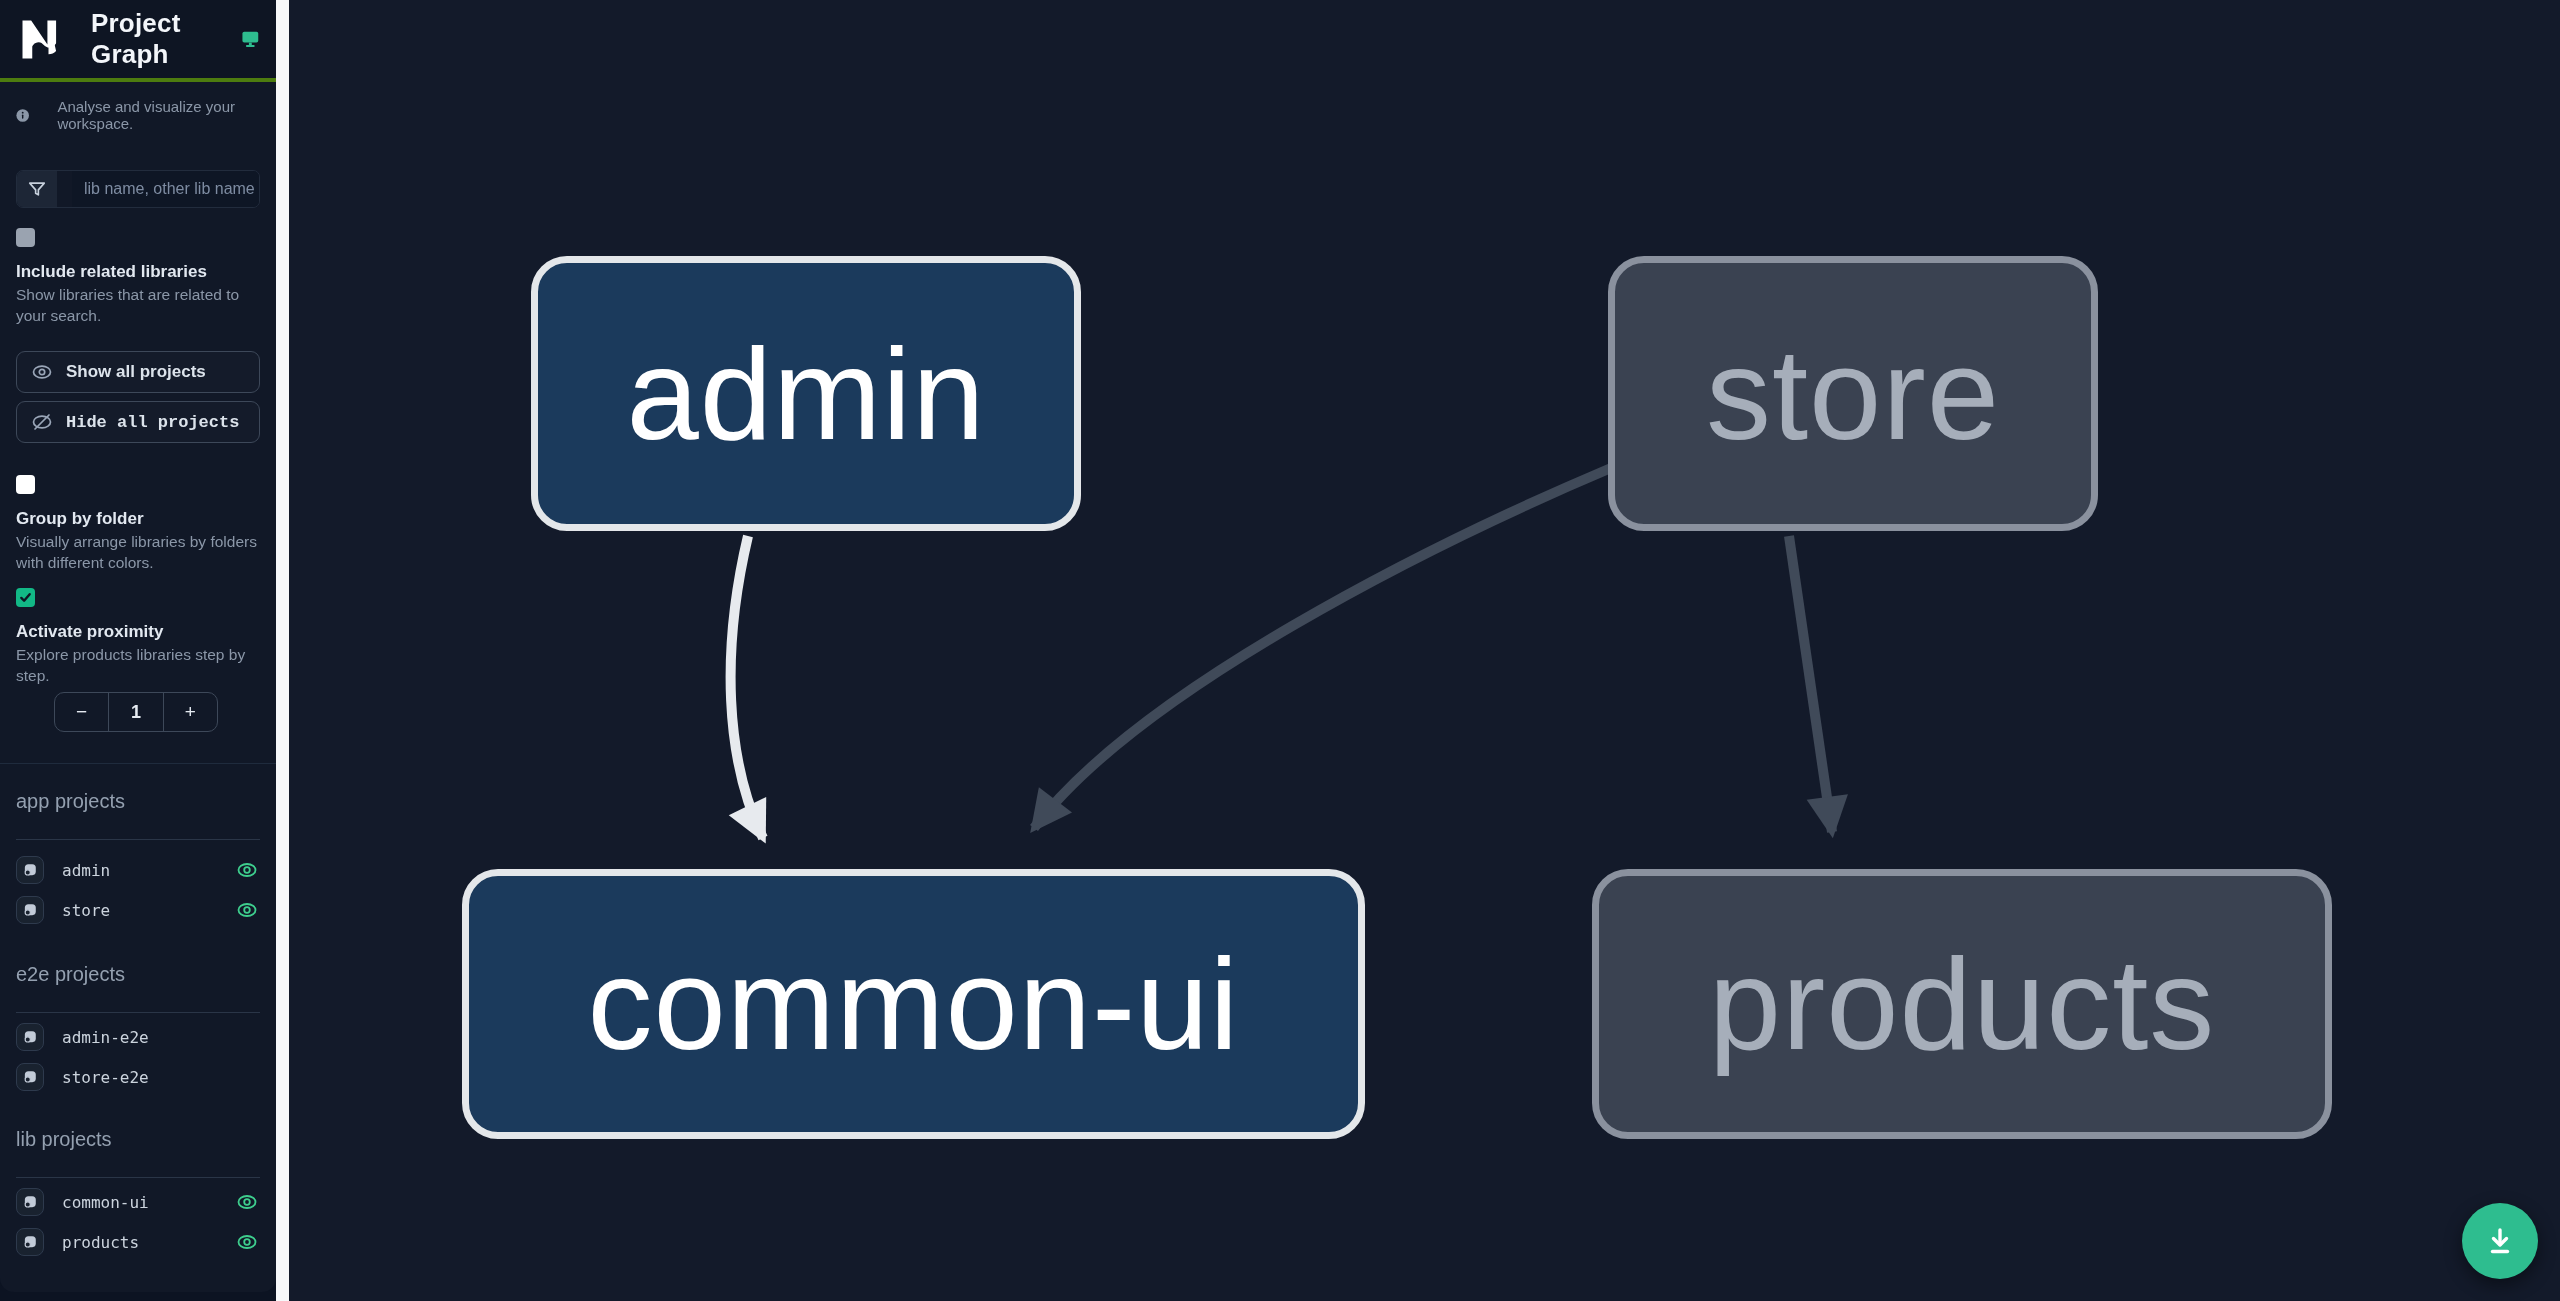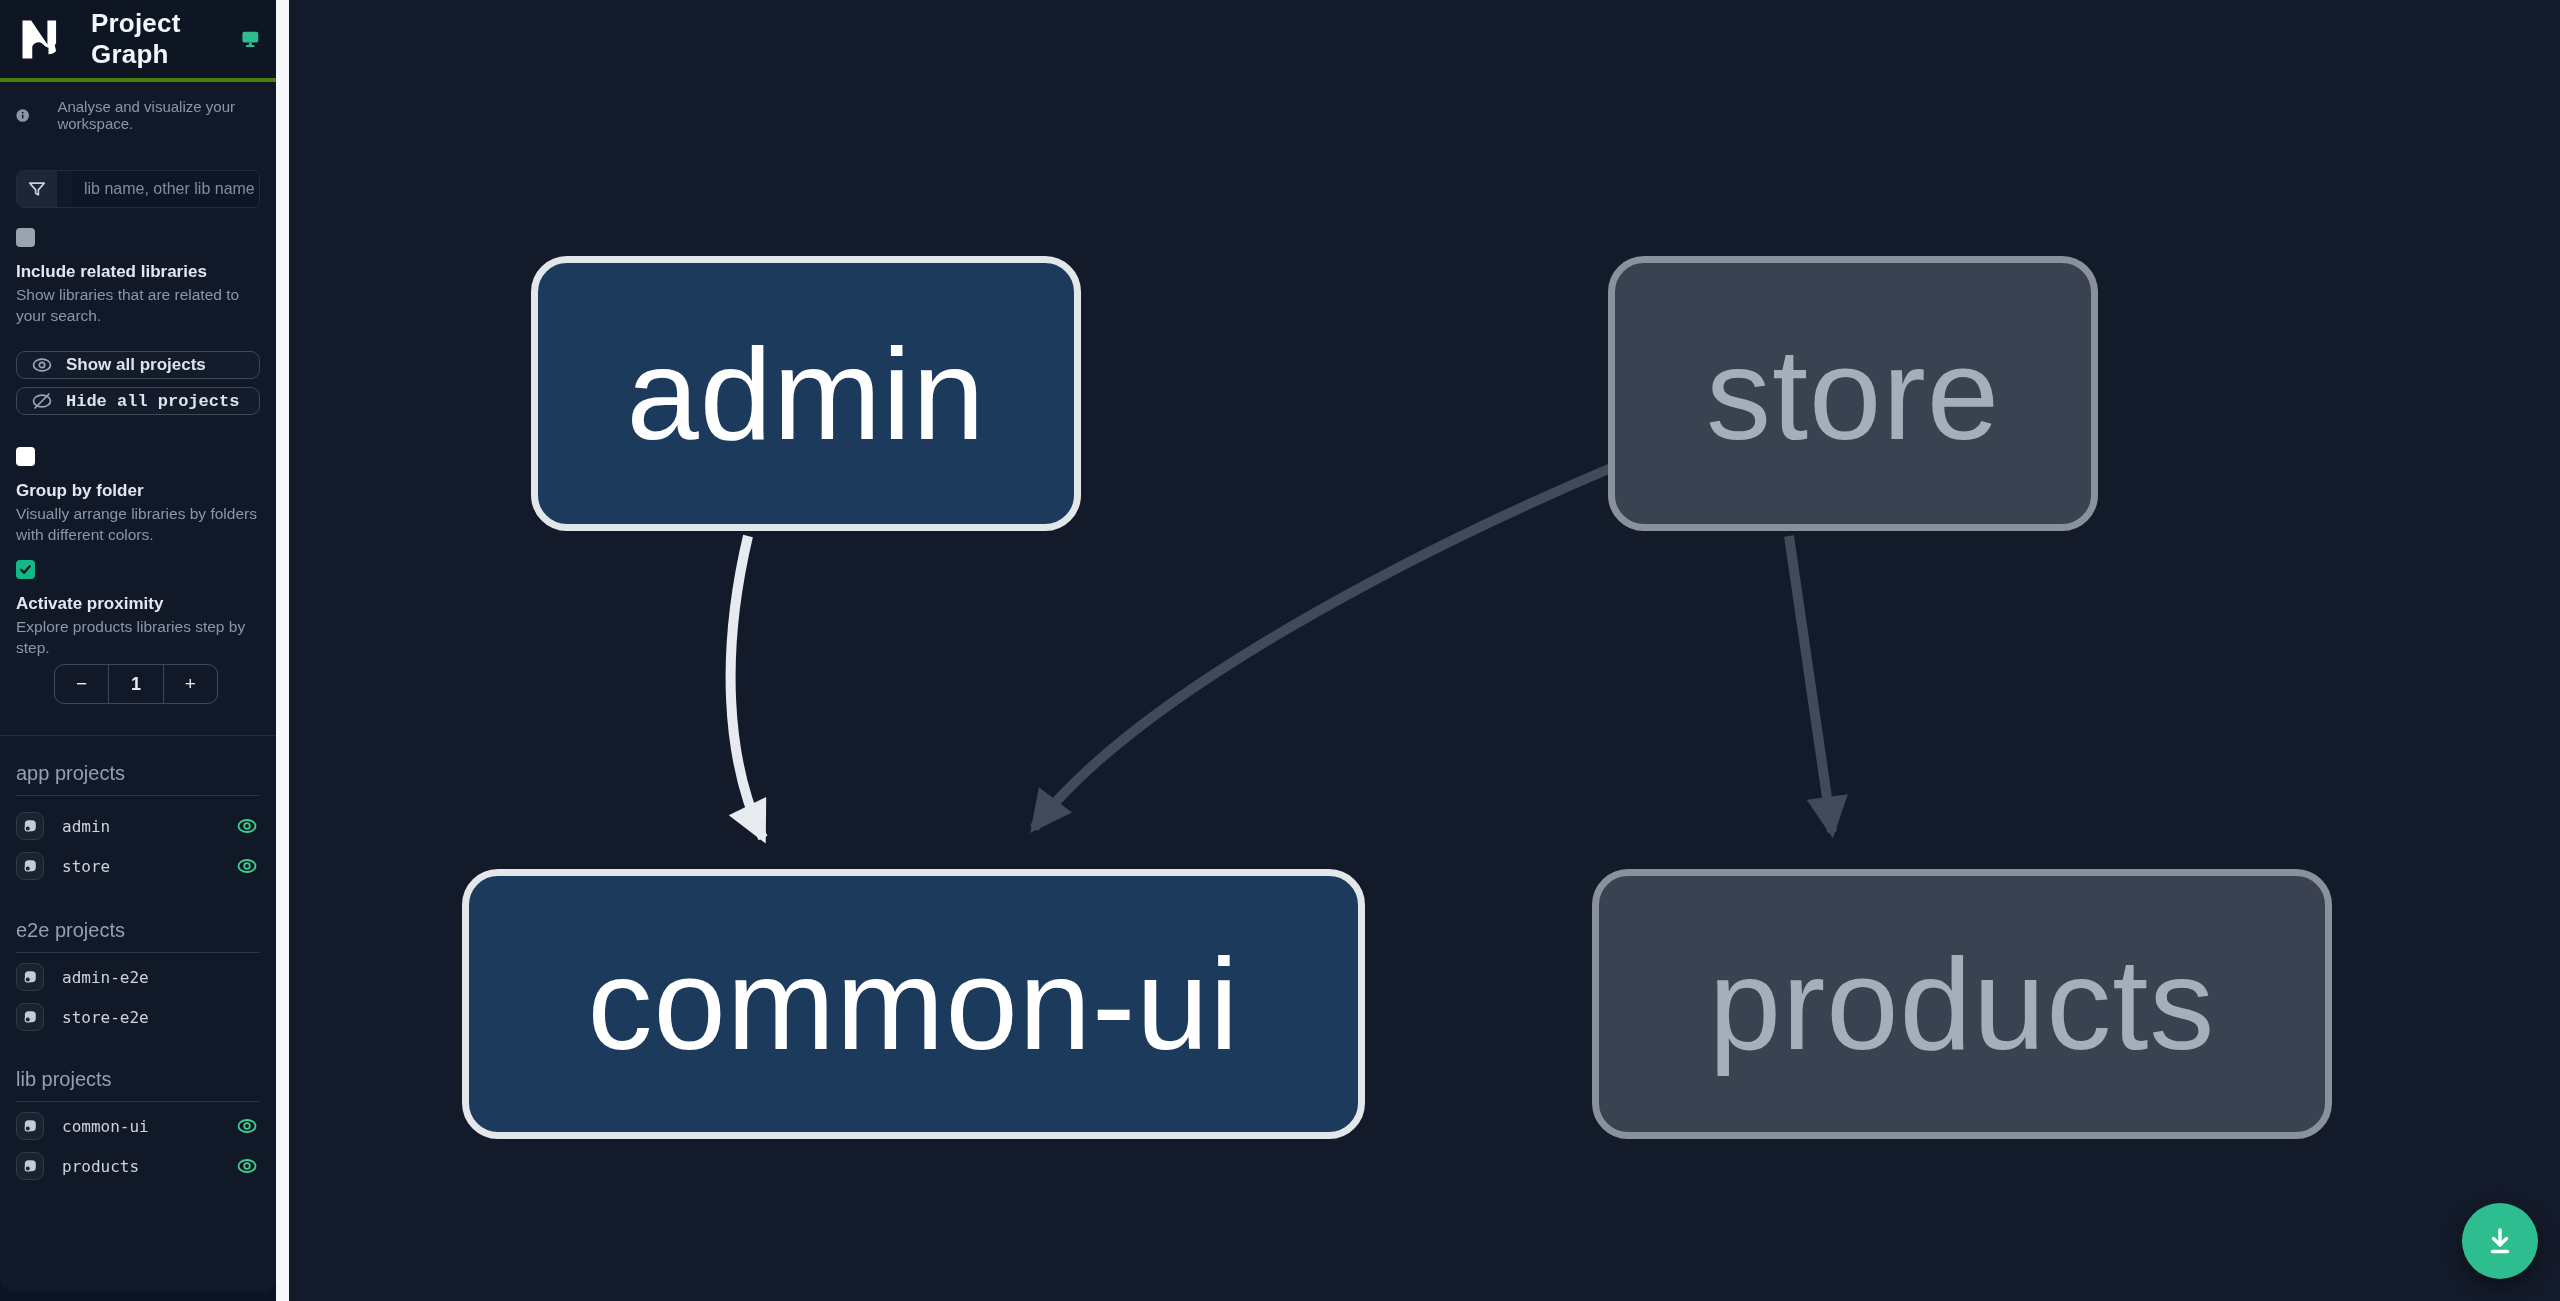--- a/index.html
+++ b/index.html
@@ -38,39 +38,39 @@
   .toggle { display:flex; margin:0 16px; gap:14px;flex-direction:column; }
   .cbx { width:19px; height:19px; border-radius:4px; flex:0 0 auto; margin-top:2px;
          display:flex; align-items:center; justify-content:center; cursor:pointer; }
   .cbx.gray  { background:#9aa3b0; }
   .cbx.white { background:#ffffff; }
   .cbx.green { background:#12b886; }
   .toggle-label { color:#e2e8f0; font-size:17px; font-weight:bold; line-height:22px; }
   .toggle-desc  { color:#8b97a8; font-size:15.5px; line-height:21px; margin-top:1px; }
 
   
-  .sb-btn { display:flex; align-items:center; gap:13px; margin:0 16px; height:28px;
+  .sb-btn { display:flex; align-items:center; gap:13px; margin:0 16px; height:42px;
             border:1.5px solid #3d4859; border-radius:9px; background:rgba(255,255,255,.015);
             padding:0 14px; cursor:pointer; }
   .sb-btn span { color:#dce3eb; font-size:17px; font-weight:bold; }
 
   
   .stepper { display:flex; margin:6px 0 0 54px; width:164px; height:40px;
              border:1.5px solid #3d4859; border-radius:10px; overflow:hidden; }
   .stepper .cell { flex:1; display:flex; align-items:center; justify-content:center;
                    color:#e5eaf1; font-size:19px; }
   .stepper .cell + .cell { border-left:1.5px solid #3d4859; }
   .stepper .val { font-weight:bold; font-size:18px; }
   .stepper .btn { cursor:pointer; }
 
   .sb-divider { margin-top:31px; border-top:1px solid #1f2b3d; }
 
   
   .section-title { margin:26px 16px 0 16px; color:#94a0b0; font-size:20px;
-                   padding-bottom:10px; border-bottom:1px solid #2a3547; }
+                   padding-bottom:26px; border-bottom:1px solid #2a3547; }
   .proj-row { display:flex; align-items:center; height:40px; padding:0 16px; position:relative; }
   .proj-row .focus-btn { width:28px; height:28px; border:1.5px solid #2e3a4d; background:#19222f;
                          border-radius:8px; display:flex; align-items:center; justify-content:center;
                          cursor:pointer; flex:0 0 auto; }
   .proj-row .pname { margin-left:18px; color:#ccd4de; font-size:16px;
                      font-family:"DejaVu Sans Mono", monospace; }
   .proj-row .eye { position:absolute; right:18px; top:50%; transform:translateY(-50%);
                    cursor:pointer; display:flex; }
   .mt10 { margin-top:10px; } .mt4 { margin-top:4px; }
   .mt18 { margin-top:18px; } .mt25 { margin-top:25px; } .mt8 { margin-top:8px;font-family:Liberation Mono, monospace; }

